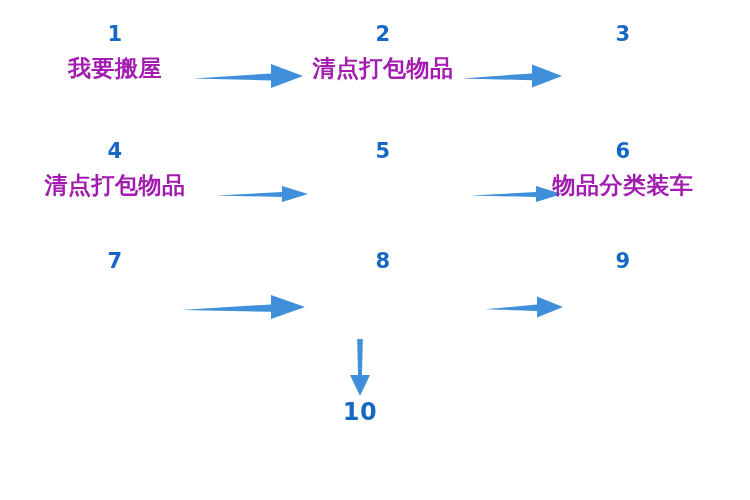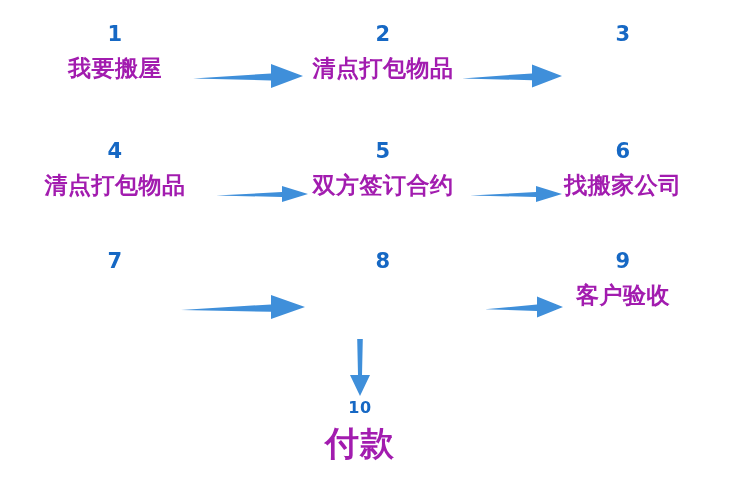--- a/index.html
+++ b/index.html
@@ -39,21 +39,21 @@
     margin-bottom: 11px;
   }
   .step-label {
     font-size: 23px;
     font-weight: bold;
     color: #a21caf;
     line-height: 1.05;
     letter-spacing: 0.5px;
   }
   .step-node.final .step-number {
-    font-size: 16px;
+    font-size: 24px;
     margin-bottom: 10px;
   }
   .step-node.final .step-label {
     font-size: 34px;
     letter-spacing: 1px;
   }
 
   
   .arrow-h {
     position: absolute;
@@ -105,32 +105,31 @@
   </div>
 
   <div class="arrow-h" style="left:262px; top:194px;">
     <svg width="92" height="22" viewBox="0 0 92 22" aria-hidden="true">
       <path d="M0,12.6 L66,9.1 L66,3 L92,11 L66,19 L66,13.9 Z" fill="#3f8fda"></path>
     </svg>
   </div>
 
   <div class="step-node" style="left:383px; top:141px;">
     <div class="step-number">5</div>
-    <div class="step-label">双方签订合约</div>
   </div>
 
   <div class="arrow-h" style="left:516px; top:194px;">
     <svg width="92" height="22" viewBox="0 0 92 22" aria-hidden="true">
       <path d="M0,12.6 L66,9.1 L66,3 L92,11 L66,19 L66,13.9 Z" fill="#3f8fda"></path>
     </svg>
   </div>
 
   <div class="step-node" style="left:623px; top:141px;">
     <div class="step-number">6</div>
-    <div class="step-label">找搬家公司</div>
+    <div class="step-label">物品分类装车</div>
   </div>
 
   <div class="step-node" style="left:115px; top:251px;">
     <div class="step-number">7</div>
   </div>
 
   <div class="arrow-h" style="left:243px; top:307px;">
     <svg width="124" height="30" viewBox="0 0 124 30" aria-hidden="true">
       <path d="M0,18 L90,12.4 L90,3 L124,15 L90,27 L90,19.8 Z" fill="#3f8fda"></path>
     </svg>
@@ -141,27 +140,25 @@
   </div>
 
   <div class="arrow-h" style="left:524px; top:307px;">
     <svg width="78" height="26" viewBox="0 0 78 26" aria-hidden="true">
       <path d="M0,15.2 L52,10.6 L52,2.5 L78,13 L52,23.5 L52,17 Z" fill="#3f8fda"></path>
     </svg>
   </div>
 
   <div class="step-node" style="left:623px; top:251px;">
     <div class="step-number">9</div>
-    <div class="step-label">客户验收</div>
   </div>
 
   <div class="arrow-v" style="left:360px; top:339px;">
     <svg width="26" height="57" viewBox="0 0 26 57" aria-hidden="true">
       <path d="M10.2,0 L15.8,0 L15,36 L23,36 L13,57 L3,36 L11,36 Z" fill="#3f8fda"></path>
     </svg>
   </div>
 
   <div class="step-node final" style="left:360px; top:400px;">
     <div class="step-number">10</div>
-    <div class="step-label">付款</div>
   </div>
 
 </div>
 
 </body></html>

